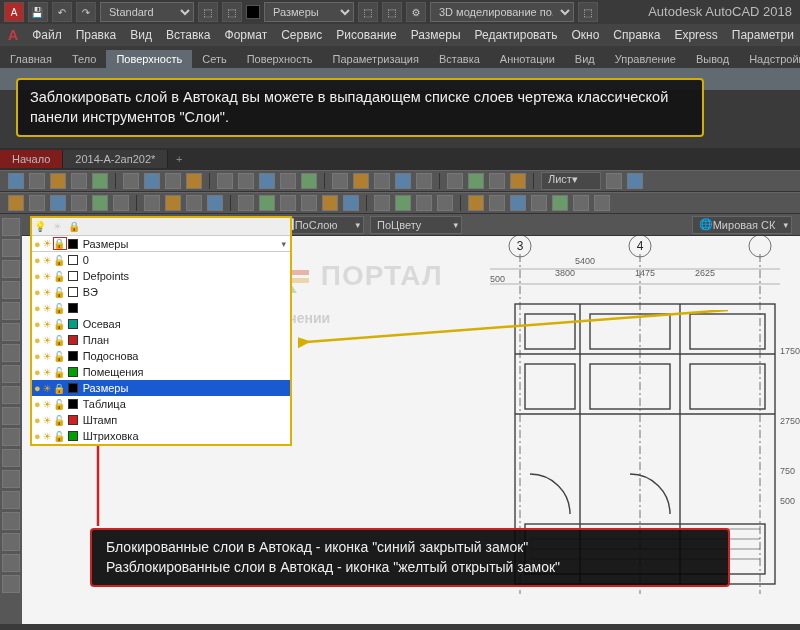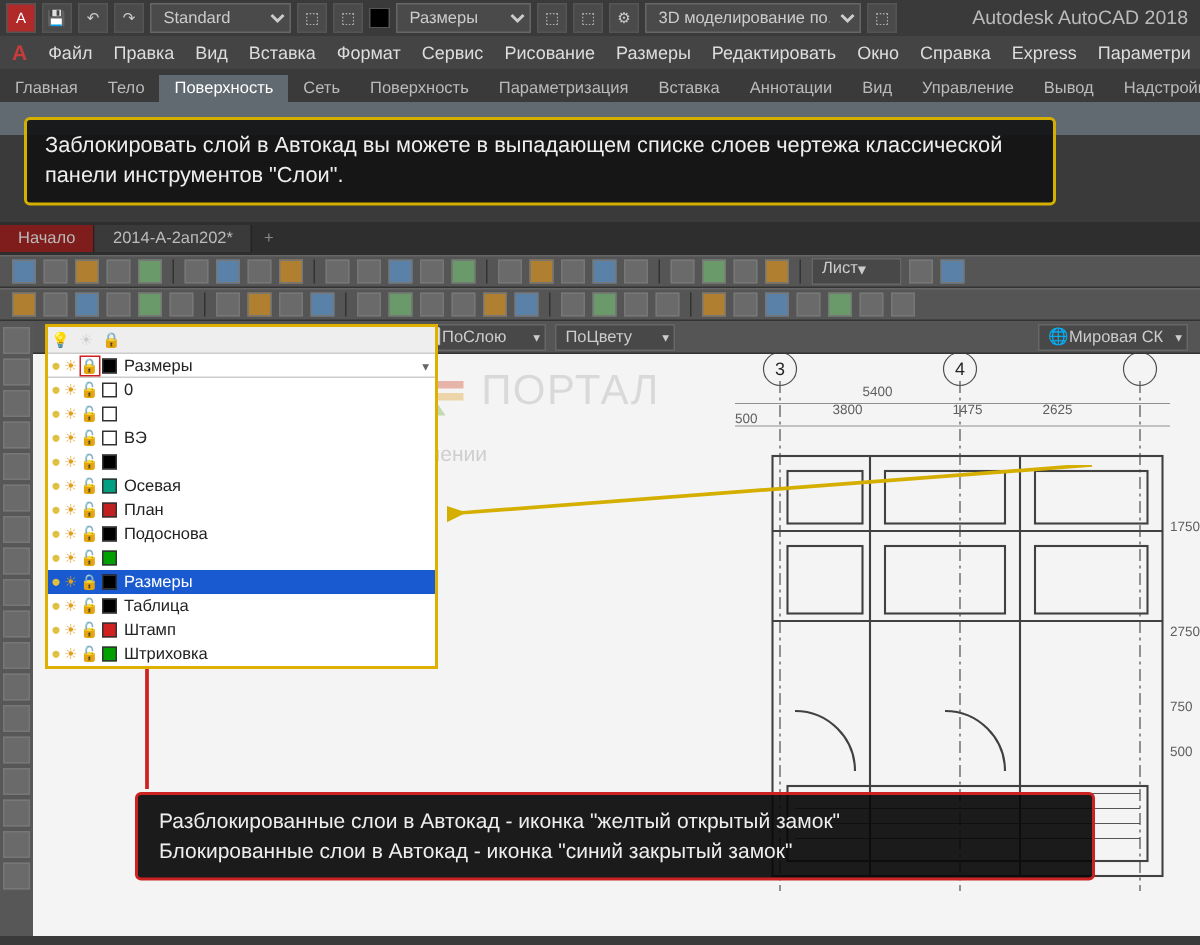--- a/index.html
+++ b/index.html
@@ -28,21 +28,21 @@
   .toolstrip .combo2 { height: 18px; background: #484848; border: 1px solid #666; color: #ccc; font-size: 11px; padding: 0 6px; min-width: 60px; display: flex; }
   .control-row { height: 22px; background: #555; border-bottom: 1px solid #333; display: flex; align-items: center; padding: 0 8px; gap: 6px; }
   .control-row .cb { height: 18px; background: #484848; border: 1px solid #666; color: #ccc; font-size: 11px; padding: 0 0 0 6px; position: relative; display: flex; align-items: center; }
   .control-row .cb::after { content: "▾"; position: absolute; right: 3px; font-size: 9px; }
   .workspace { position: relative; height: 410px; background: #4a4a4a; display: flex; }
   .leftrail { width: 22px; background: #575757; display: flex; flex-direction: column; gap: 3px; padding: 4px 2px; }
   .leftrail .rb { width: 18px; height: 18px; background: #6a6a6a; border: 1px solid #777; }
   .canvas { flex: 1; background: #f4f4f4; position: relative; overflow: hidden; }
   .drawing { position: absolute; right: 0; top: 0; width: 320px; height: 410px; opacity: 0.85; }
   .drawing svg { width: 100%; height: 100%; }
-  .watermark { position: absolute; left: 230px; top: 28px; font-size: 28px; color: #aaa; opacity: 0.35; font-weight: normal; letter-spacing: 1px; }
+  .watermark { position: absolute; left: 230px; top: 44px; font-size: 28px; color: #aaa; opacity: 0.35; font-weight: bold; letter-spacing: 1px; }
   .watermark .sub { font-size: 14px; color: #888; letter-spacing: 0; }
   .layer-dd { position: absolute; left: 30px; top: 216px; width: 262px; background: #fff; border: 2.5px solid #e0b000; z-index: 60; font-size: 11px; }
   .layer-dd .head { background: #eee; height: 18px; border-bottom: 1px solid #ccc; display: flex; align-items: center; }
   .layer-dd .head .glyph { display: inline-block; width: 17px; text-align: center; font-size: 10px; }
   .layer-dd .row { display: flex; align-items: center; height: 16px; padding: 0 2px; gap: 2px; }
   .layer-dd .row .bulb { color: #e0c040; font-size: 11px; }
   .layer-dd .row .sun { color: #e0a020; font-size: 10px; }
   .layer-dd .row .lock { font-size: 10px; width: 12px; text-align: center; }
   .layer-dd .row .lock.open { color: #d0a020; }
   .layer-dd .row .lock.closed { color: #2a5aa8; }
@@ -205,21 +205,21 @@
       <span class="rb"></span>
       <span class="rb"></span>
   </div>
   <div class="canvas">
     <div class="control-row" style="background:#555;position:absolute;top:0;left:0;right:0;z-index:5">
       <span class="tbtn"></span>
       <div class="cb" style="width:220px">💡☀🔒⬛ <span>Размеры</span></div>
       <span class="tbtn"></span>
         <span class="tbtn"></span>
       <div class="cb" style="width:90px">⬜ <span>ПоСлою</span></div>
-      <div class="cb" style="width:80px">
+      <div class="cb" style="width:92px">
           <span>ПоЦвету</span>
         </div>
       <div style="flex:1"></div>
       <div class="cb" style="width:100px">🌐 <span>Мировая СК</span></div>
     </div>
 
     <div class="watermark">
       <svg width="60" height="40" style="vertical-align:middle">
           <path d="M5 35 L25 5 L45 35 L35 35 L25 18 L15 35 Z" fill="#6aaa3a"></path>
           <rect x="35" y="12" width="22" height="5" fill="#d04020"></rect>
@@ -304,20 +304,21 @@
         <span class="sun">☀</span>
         <span class="lock open">🔓</span>
         <span class="sw" style="background:#fff"></span>
         <span class="nm">0</span>
       </div>
       <div class="row">
         <span class="bulb">●</span>
         <span class="sun">☀</span>
         <span class="lock open">🔓</span>
         <span class="sw" style="background:#fff"></span>
+        <span class="nm">Defpoints</span>
       </div>
       <div class="row">
         <span class="bulb">●</span>
         <span class="sun">☀</span>
         <span class="lock open">🔓</span>
         <span class="sw" style="background:#fff"></span>
         <span class="nm">ВЭ</span>
       </div>
       <div class="row">
         <span class="bulb">●</span>
@@ -344,20 +345,21 @@
         <span class="sun">☀</span>
         <span class="lock open">🔓</span>
         <span class="sw" style="background:#000"></span>
         <span class="nm">Подоснова</span>
       </div>
       <div class="row">
         <span class="bulb">●</span>
         <span class="sun">☀</span>
         <span class="lock open">🔓</span>
         <span class="sw" style="background:#00a000"></span>
+        <span class="nm">Помещения</span>
       </div>
       <div class="row sel">
         <span class="bulb">●</span>
         <span class="sun">☀</span>
         <span class="lock closed">🔒</span>
         <span class="sw" style="background:#000"></span>
         <span class="nm">Размеры</span>
       </div>
       <div class="row">
         <span class="bulb">●</span>
@@ -394,15 +396,15 @@
 <svg class="arrow-r" width="30" height="120">
   <defs>
       <marker id="ah-r" markerWidth="10" markerHeight="12" refX="5" refY="2" orient="auto">
         <path d="M0 12 L5 0 L10 12 Z" fill="#cc2222"></path>
       </marker>
     </defs>
   <line x1="10" y1="110" x2="10" y2="8" stroke="#cc2222" stroke-width="2.5" marker-end="url(#ah-r)"></line>
 </svg>
 
 <div class="callout2">
+  <div>Блокированные слои в Автокад - иконка "синий закрытый замок"</div>
   <div>Разблокированные слои в Автокад - иконка "желтый открытый замок"</div>
-  <div>Блокированные слои в Автокад - иконка "синий закрытый замок"</div>
 </div>
 
 </body></html>

